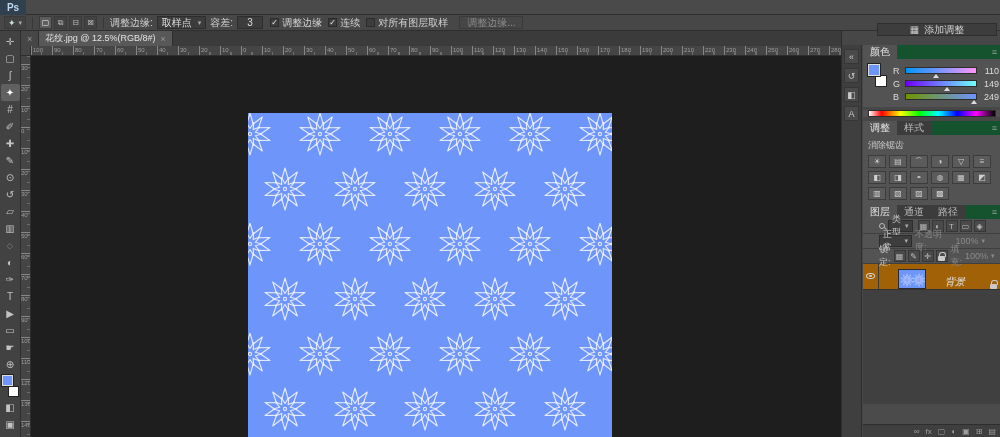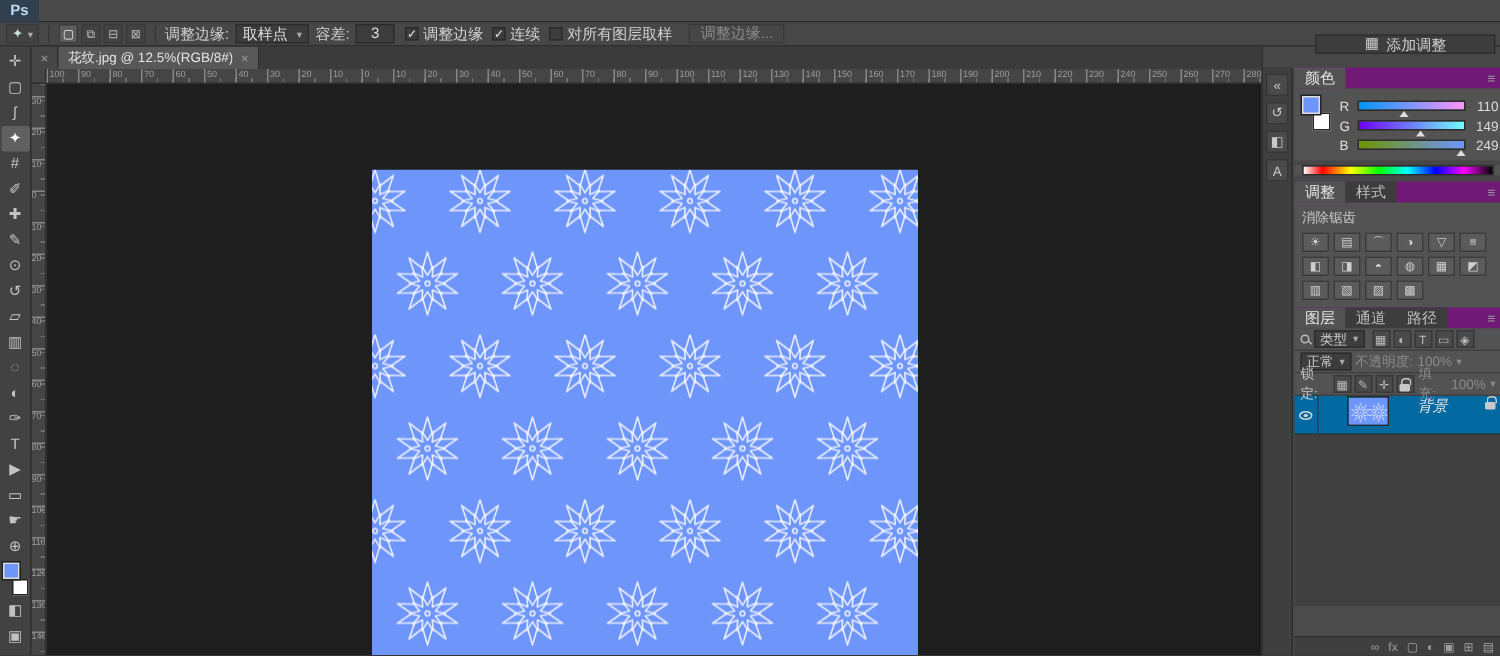--- a/index.html
+++ b/index.html
@@ -54,21 +54,21 @@
 
 
 #canvas{position:absolute;top:56px;left:31px;width:810px;height:381px;background:#1e1e1e;overflow:hidden}
 #image{position:absolute;left:217px;top:57px;width:364px;height:324px}
 
 
 #dock{position:absolute;top:31px;right:0;width:159px;height:406px;background:#474747;border-left:1px solid #2e2e2e}
 #dock-strip{position:absolute;top:14px;left:0;width:20px;height:392px;background:#3f3f3f;border-right:1px solid #2e2e2e;display:flex;flex-direction:column;align-items:center;gap:4px;padding-top:4px}
 .strip-icon{width:15px;height:15px;background:#4a4a4a;border:1px solid #363636;color:#c9c9c9;font-size:9px;display:flex;align-items:center;justify-content:center}
 #panels{position:absolute;top:14px;left:21px;width:138px;height:392px}
-.panel-header{height:14px;background:#701a75;display:flex;align-items:stretch}
+.panel-header{height:14px;background:#14532d;display:flex;align-items:stretch}
 .ptab{padding:0 7px;font-size:10px;color:#bdbdbd;display:flex;align-items:center;background:#3c3c3c;cursor:default}
 .ptab.active{background:#535353;color:#e5e5e5}
 .pmenu{margin-left:auto;color:#9a9a9a;font-size:9px;padding:0 4px;display:flex;align-items:center}
 
 #color-panel{position:absolute;top:0;left:0;width:138px}
 #color-body{background:#535353;padding:5px 5px 4px 5px;display:flex;gap:5px}
 #color-swatches{position:relative;width:20px;height:24px;flex:none}
 #color-bg-swatch{position:absolute;right:1px;bottom:1px;width:12px;height:12px;border:1px solid #222}
 #color-fg-swatch{position:absolute;left:0;top:0;width:12px;height:12px;border:1px solid #ddd;outline:1px solid #222}
 #color-sliders-wrap{flex:1}
@@ -81,28 +81,28 @@
 #color-footer{background:#535353}
 
 #adj-panel{position:absolute;top:76px;left:0;width:138px}
 #adj-body{background:#535353;padding:3px 5px 5px}
 #adj-label{font-size:9px;color:#c9c9c9;margin:1px 0 3px}
 #adj-icons{display:flex;flex-wrap:wrap;gap:3px}
 .adj-icon{width:18px;height:13px;background:#5b5b5b;border:1px solid #3c3c3c;color:#cfcfcf;font-size:8px;display:flex;align-items:center;justify-content:center}
 
 #layers-panel{position:absolute;top:160px;left:0;width:138px;height:232px}
 #layers-body{background:#4b4b4b;height:218px;position:relative}
-.lrow{display:flex;align-items:center;gap:3px;height:15px;padding:0 4px;background:#535353;border-bottom:1px solid #3f3f3f;font-size:9px;color:#c9c9c9}
+.lrow{display:flex;align-items:center;gap:3px;height:15px;padding:0 16px;background:#535353;border-bottom:1px solid #3f3f3f;font-size:9px;color:#c9c9c9}
 .mini-select{display:flex;align-items:center;gap:4px;background:#3d3d3d;border:1px solid #2d2d2d;height:12px;padding:0 3px;font-size:9px;color:#ccc}
 .mini-icon{width:12px;height:12px;background:#4a4a4a;border:1px solid #373737;font-size:8px;color:#bbb;display:flex;align-items:center;justify-content:center;flex:none}
 .dim{color:#8b8b8b}
 .search-icon{width:6px;height:6px;border:1px solid #bbb;border-radius:50%;position:relative;flex:none}
 .search-icon::after{content:"";position:absolute;width:3px;height:1px;background:#bbb;transform:rotate(45deg);right:-3px;bottom:-1px}
 #layer-list{background:#404040;height:140px}
-.layer-row{display:flex;align-items:flex-start;height:26px;background:#0369a1;border-bottom:1px solid #333;padding:0 4px 0 0;gap:19px}
+.layer-row{display:flex;align-items:flex-end;height:26px;background:#a16207;border-bottom:1px solid #333;padding:0 4px 0 0;gap:19px}
 .eye-cell{width:16px;height:26px;border-right:1px solid #3a3a3a;display:flex;align-items:center;justify-content:center;flex:none}
 .eye-icon{width:9px;height:6px;border:1px solid #d6d6d6;border-radius:50%;position:relative}
 .eye-icon::after{content:"";position:absolute;left:2px;top:1px;width:3px;height:2px;background:#d6d6d6;border-radius:50%}
 .layer-thumb{width:28px;height:20px;border:1px solid #2a2a2a;flex:none;overflow:hidden}
 .layer-name{font-size:10px;font-style:italic;color:#e2e2e2}
 .layer-lock{margin-left:auto;display:flex;align-items:center}
 .lock-shape{position:relative;width:7px;height:5px;background:#c9c9c9;border-radius:1px;display:inline-block;margin-top:4px}
 .lock-shape::before{content:"";position:absolute;top:-4px;left:1px;width:5px;height:4px;border:1px solid #c9c9c9;border-bottom:none;border-radius:3px 3px 0 0}
 #layers-bottom{position:absolute;bottom:0;left:0;right:0;height:13px;background:#3f3f3f;border-top:1px solid #2e2e2e;display:flex;align-items:center;justify-content:flex-end;gap:6px;padding:0 5px;color:#9f9f9f;font-size:8px}
 .lb-icon{color:#9f9f9f;font-size:8px;line-height:13px}

